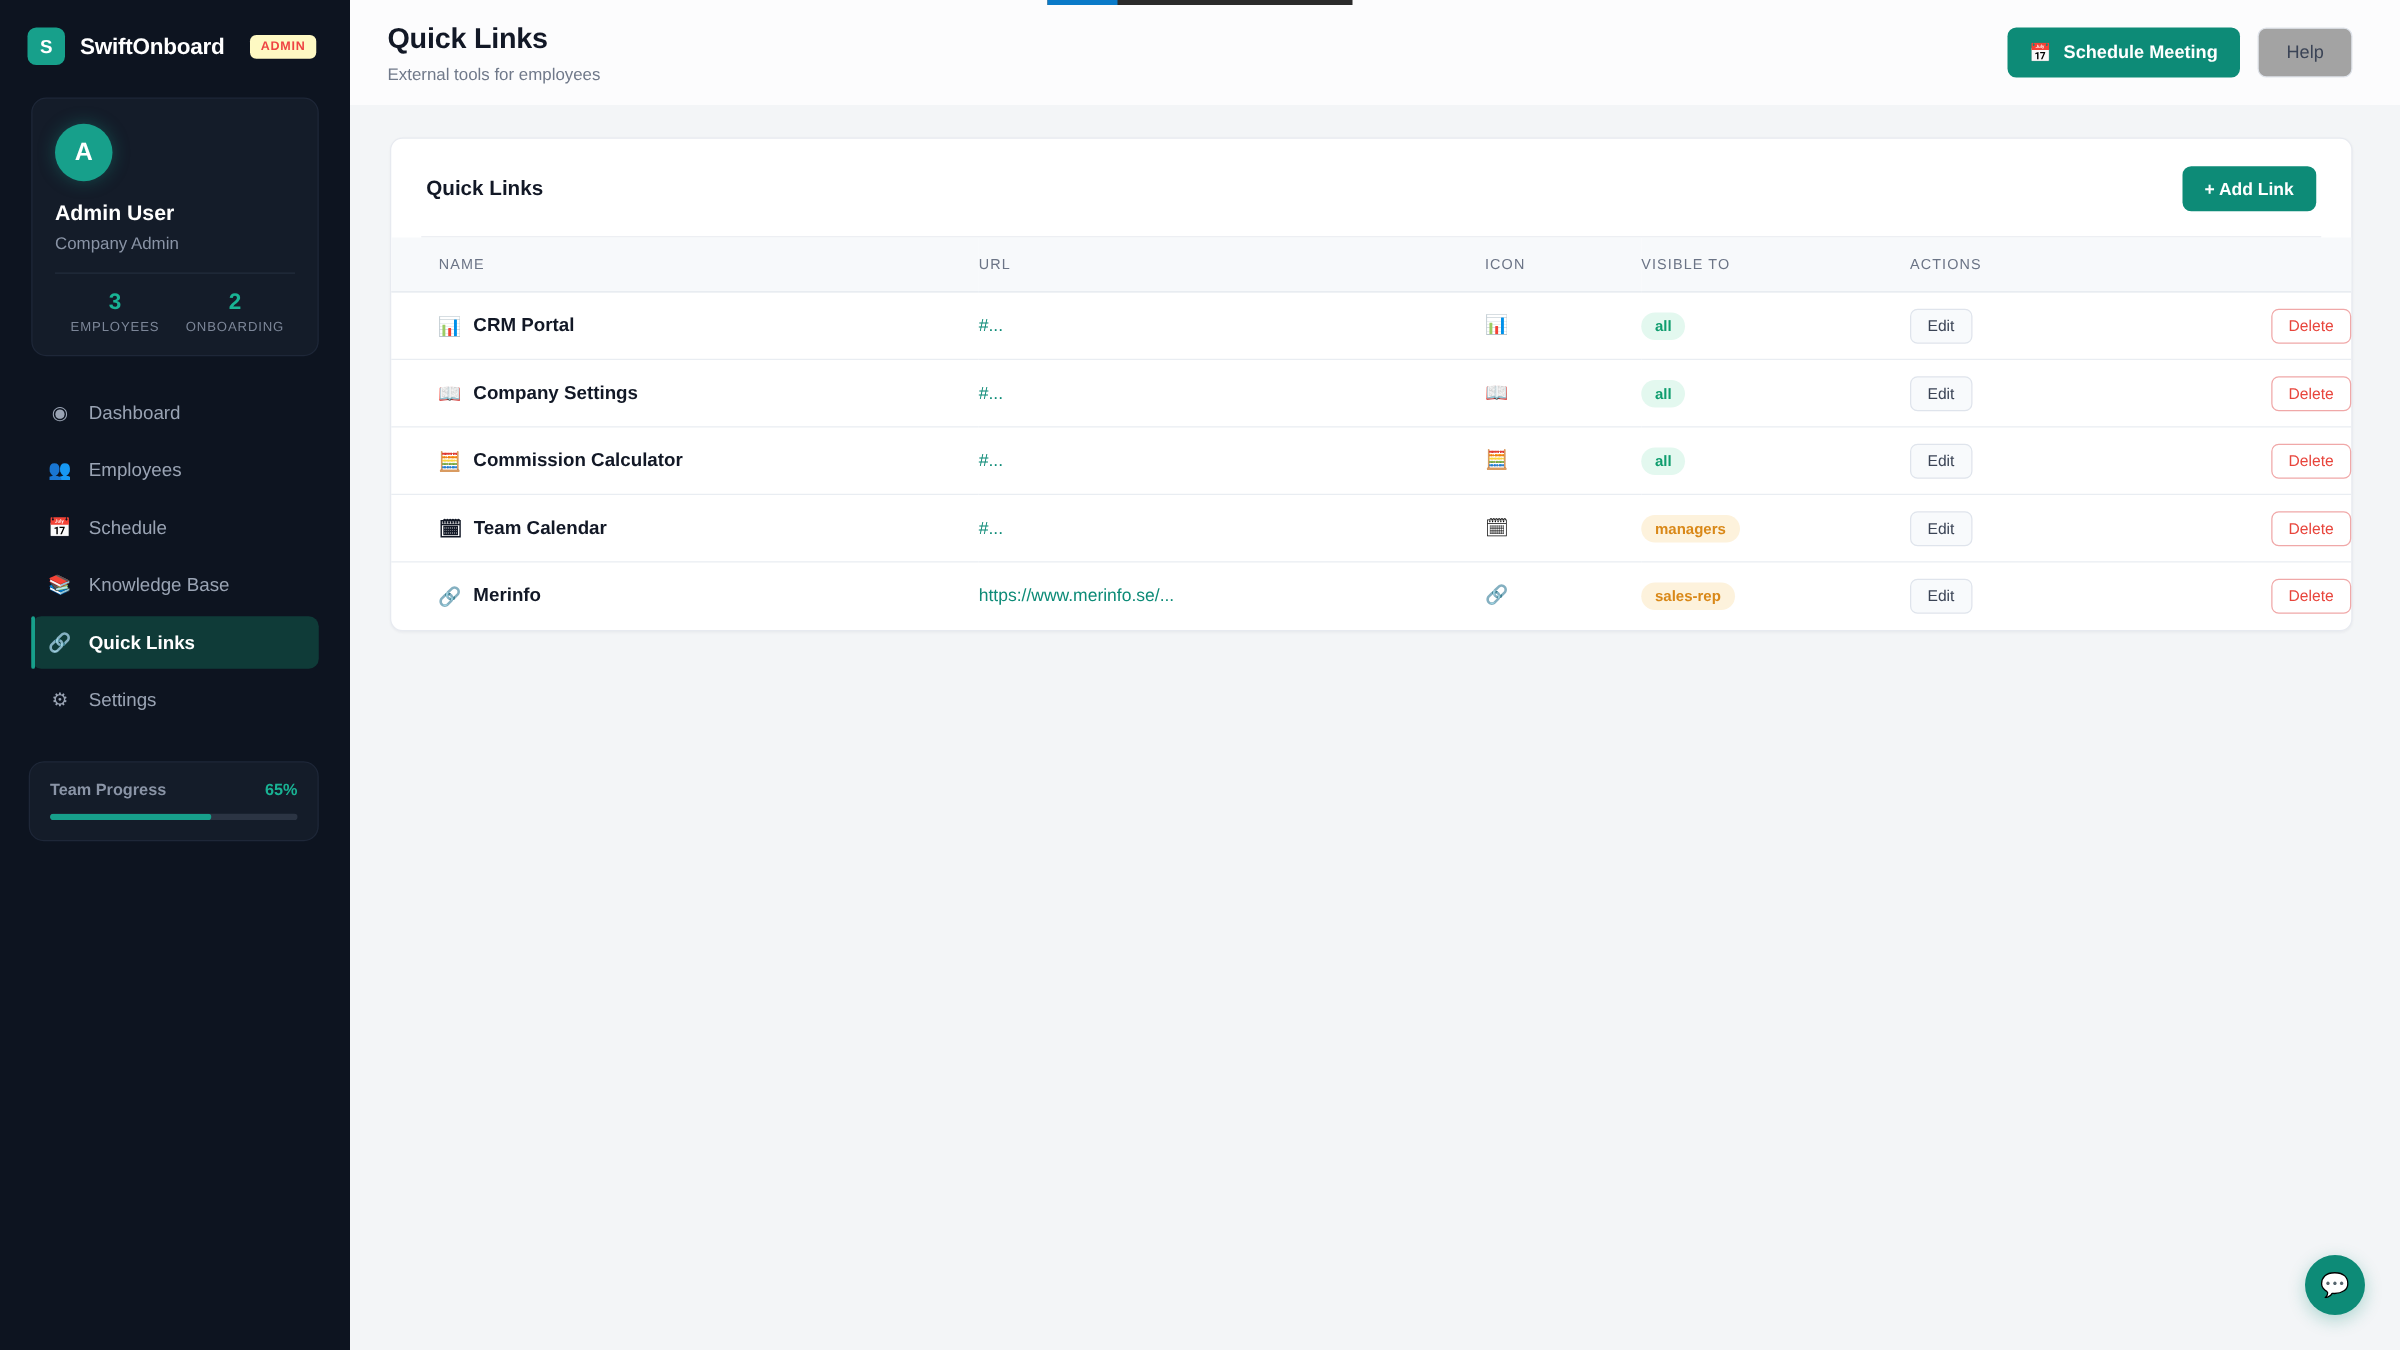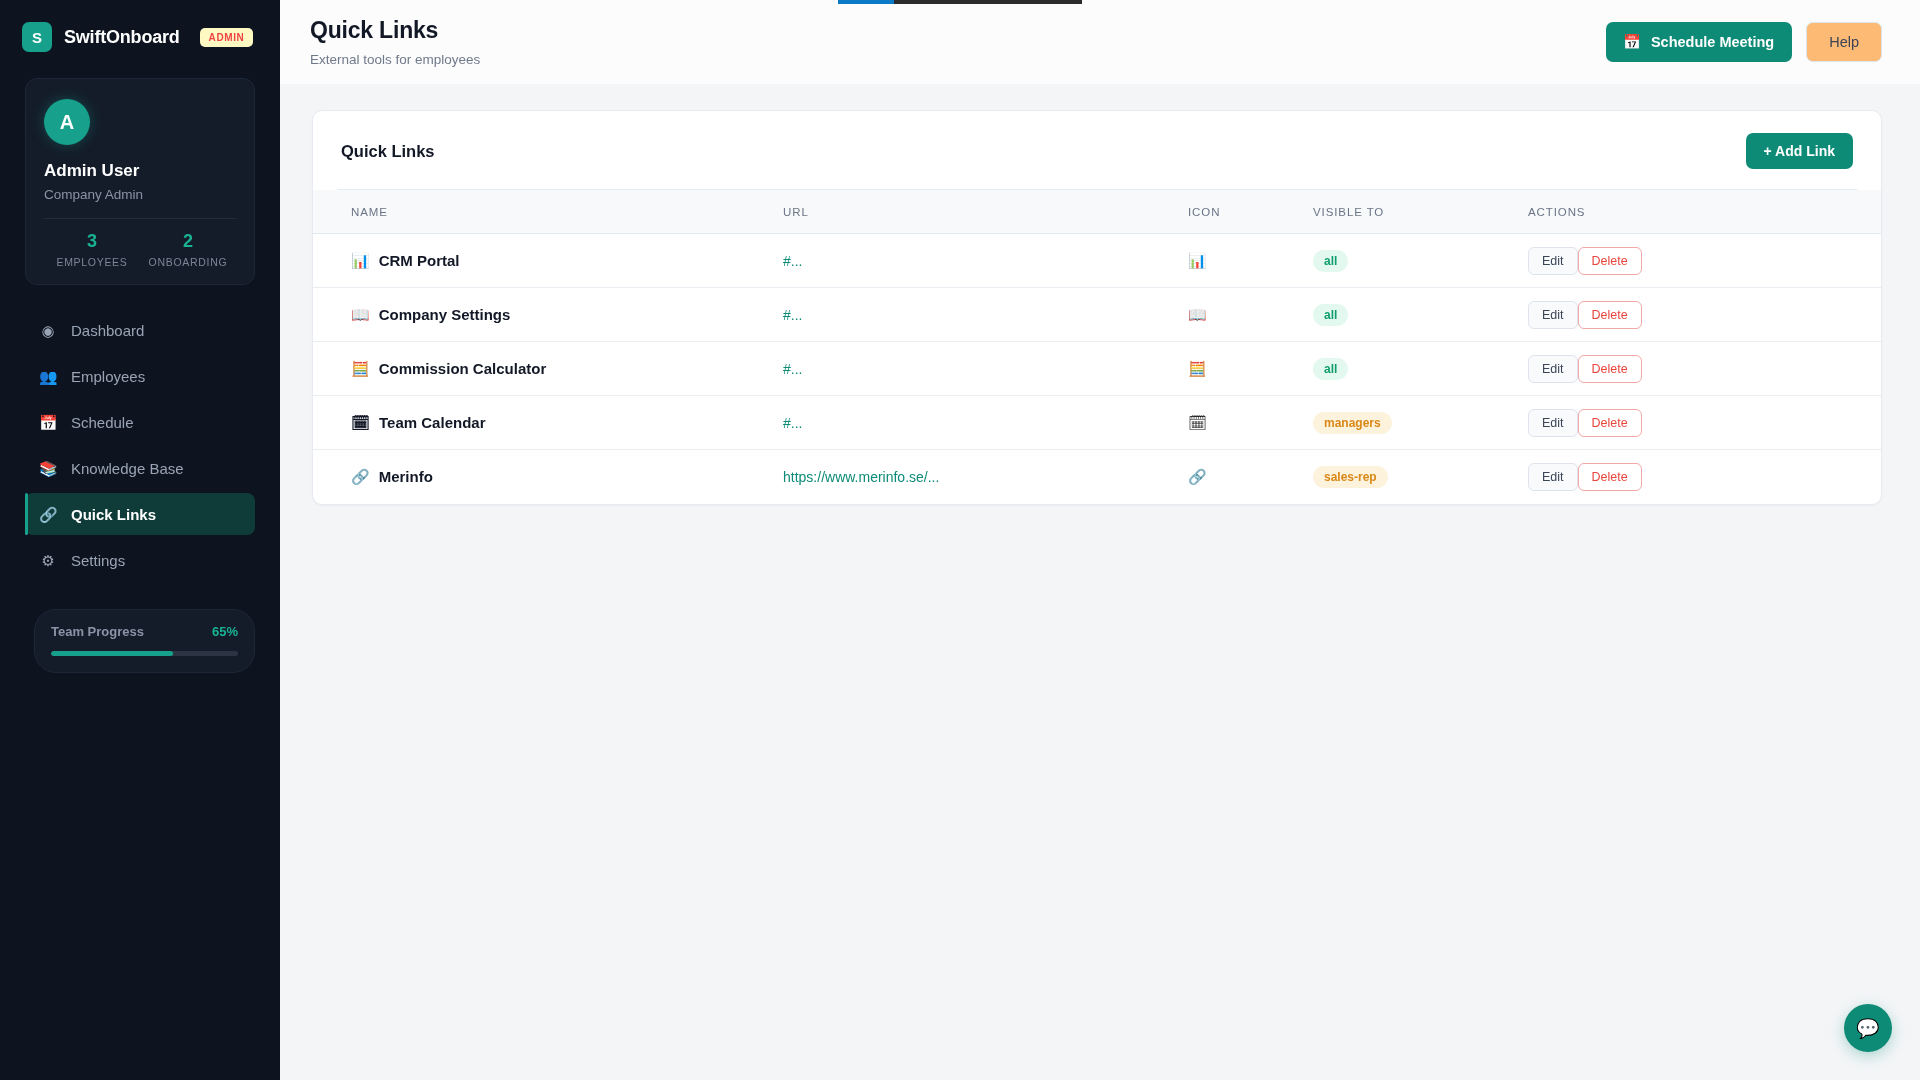--- a/index.html
+++ b/index.html
@@ -58,22 +58,22 @@
   .nav-item .nav-icon { font-size: 15px; width: 18px; text-align: center; line-height: 1; }
   .nav-item.active {
     background: #0f3b38; color: #ffffff; font-weight: 700;
   }
   .nav-item.active::before {
     content: ""; position: absolute; left: 0; top: 0; bottom: 0; width: 3px;
     background: #17a08b; border-radius: 2px;
   }
 
   .progress-card {
-    margin: 28px 25px 0 34px; background: #141c29; border: 1px solid #1e2738;
-    border-radius: 22px; padding: 14px 16px 16px 16px;
+    margin: 28px 25px 0 23px; background: #141c29; border: 1px solid #1e2738;
+    border-radius: 12px; padding: 14px 16px 16px 16px;
   }
   .progress-head { display: flex; justify-content: space-between; align-items: baseline; }
   .progress-title { color: #8a94a6; font-size: 13px; font-weight: 700; }
   .progress-pct { color: #19b394; font-size: 13px; font-weight: 700; text-align: center; }
   .progress-track { margin-top: 12px; height: 5px; border-radius: 3px; background: #2b3443; overflow: hidden; }
   .progress-fill { height: 100%; background: #17a08b; border-radius: 3px; }
 
   .logout-wrap { margin-top: auto; padding: 0 25px 25px 25px; }
   .logout-btn {
     width: 100%; height: 42px; border-radius: 8px; background: #1e1014;
@@ -90,21 +90,21 @@
   }
   .page-title { color: #121826; font-size: 23px; font-weight: 700; letter-spacing: -0.2px; }
   .page-sub { color: #70798a; font-size: 13.5px; margin-top: 8px; }
   .topbar-actions { display: flex; align-items: center; gap: 14px; }
   .btn-primary {
     background: #0d8b77; color: #ffffff; border: none; border-radius: 7px;
     height: 40px; padding: 0 18px; font-size: 14.5px; font-weight: 700;
     display: flex; align-items: center; gap: 9px; cursor: pointer; font-family: inherit;
   }
   .btn-ghost {
-    background: #fdba74; color: #3b4456; border: 1px solid #dfe3ea; border-radius: 7px;
+    background: #a3a3a3; color: #3b4456; border: 1px solid #dfe3ea; border-radius: 7px;
     height: 40px; padding: 0 22px; font-size: 14.5px; cursor: pointer; font-family: inherit;
   }
 
   .content { padding: 26px 38px 0 32px; }
   .card {
     background: #ffffff; border: 1px solid #e7eaf0; border-radius: 10px;
     box-shadow: 0 1px 2px rgba(16,24,40,.04);
   }
   .card-head {
     display: flex; align-items: center; justify-content: space-between;
@@ -133,21 +133,21 @@
   tbody tr:last-child td { border-bottom: none; }
   .cell-name { padding-left: 38px; color: #121826; font-size: 15px; font-weight: 700; display: flex; align-items: center; gap: 9px; }
   .cell-url a { color: #0d8b77; font-size: 14px; text-decoration: none; }
   .cell-icon { font-size: 15px; }
   .badge {
     display: inline-block; border-radius: 11px; padding: 4px 11px;
     font-size: 12px; font-weight: 700;
   }
   .badge.all { background: #e3f8ef; color: #0f9d6e; }
   .badge.restricted { background: #fdf2dc; color: #d98818; }
-  .actions { display: flex; gap: 0; }
+  .actions { display: flex; gap: 0; justify-content: space-between; }
   .btn-edit {
     background: #f8fafc; border: 1px solid #dfe4ec; color: #3b4456;
     border-radius: 6px; height: 28px; padding: 0 13px; font-size: 12.5px;
     cursor: pointer; font-family: inherit;
   }
   .btn-delete {
     background: #ffffff; border: 1px solid #f0a8a8; color: #e8453c;
     border-radius: 6px; height: 28px; padding: 0 13px; font-size: 12.5px;
     cursor: pointer; font-family: inherit;
   }

